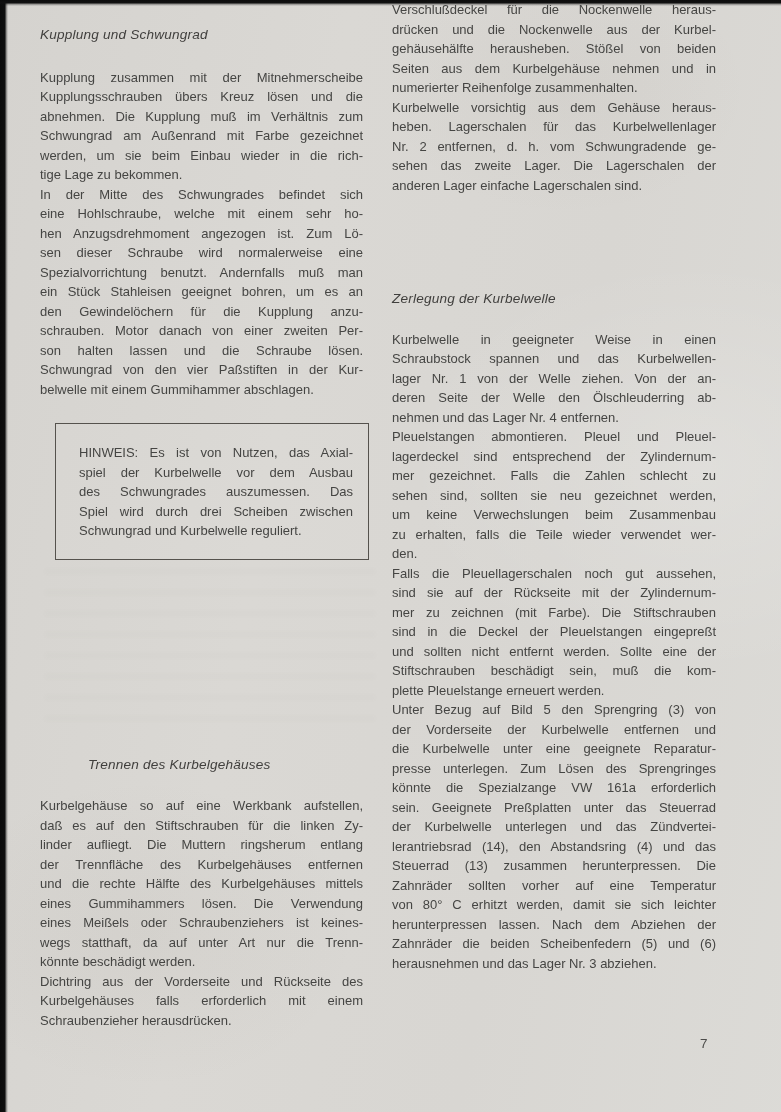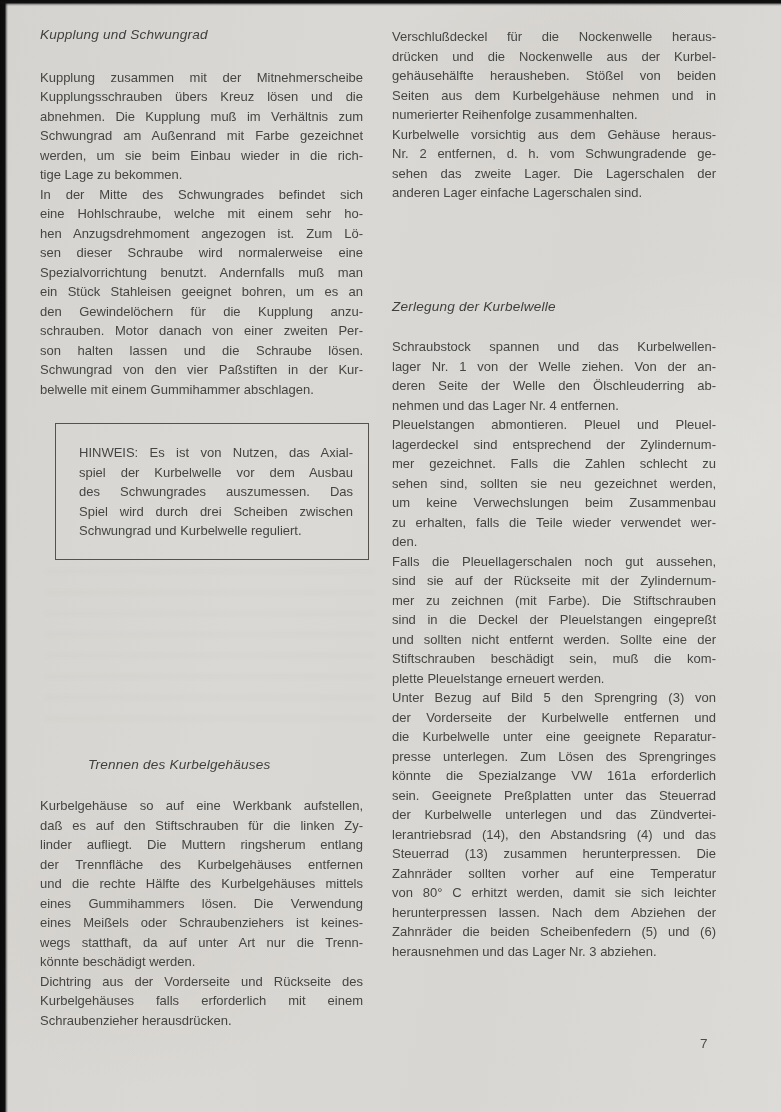--- a/index.html
+++ b/index.html
@@ -47,21 +47,21 @@
   .hd-top      { margin-top: 25px; }
   .p-clutch1   { margin-top: 23px; }
   .note {
     margin-top: 24px; margin-left: 15px; width: 314px; box-sizing: border-box;
     border: 1px solid #55524d; padding: 19px 15px 18px 23px;
     background: rgba(255,255,255,0.03);
   }
   .hd-crankcase { margin-top: 195px; margin-left: 48px; }
   .p-crankcase1 { margin-top: 22px; }
 
-  .p-camshaft   { margin-top: 27px; }
+  .p-camshaft   { }
   .hd-zerlegung { margin-top: 94px; }
   .p-vise       { margin-top: 21px; }
 
   .pagenum {
     position: absolute; left: 700px; top: 1036px;
     font-size: 13.5px; color: #4c4c4a; letter-spacing: 0.5px;
   }
 </style>
 </head>
 <body>
@@ -133,28 +133,30 @@
     <div class="para p-camshaft">
         <div class="ln">Verschlußdeckel für die Nockenwelle heraus-</div>
         <div class="ln">drücken und die Nockenwelle aus der Kurbel-</div>
         <div class="ln">gehäusehälfte herausheben. Stößel von beiden</div>
         <div class="ln">Seiten aus dem Kurbelgehäuse nehmen und in</div>
         <div class="ln ln-last">numerierter Reihenfolge zusammenhalten.</div>
       </div>
 
     <div class="para">
         <div class="ln">Kurbelwelle vorsichtig aus dem Gehäuse heraus-</div>
+        <div class="ln">heben. Lagerschalen für das Kurbelwellenlager</div>
         <div class="ln">Nr. 2 entfernen, d. h. vom Schwungradende ge-</div>
         <div class="ln">sehen das zweite Lager. Die Lagerschalen der</div>
         <div class="ln ln-last">anderen Lager einfache Lagerschalen sind.</div>
       </div>
 
     <h2 class="hd hd-zerlegung">Zerlegung der Kurbelwelle</h2>
 
     <div class="para p-vise">
+        <div class="ln">Kurbelwelle in geeigneter Weise in einen</div>
         <div class="ln">Schraubstock spannen und das Kurbelwellen-</div>
         <div class="ln">lager Nr. 1 von der Welle ziehen. Von der an-</div>
         <div class="ln">deren Seite der Welle den Ölschleuderring ab-</div>
         <div class="ln ln-last">nehmen und das Lager Nr. 4 entfernen.</div>
       </div>
 
     <div class="para">
         <div class="ln">Pleuelstangen abmontieren. Pleuel und Pleuel-</div>
         <div class="ln">lagerdeckel sind entsprechend der Zylindernum-</div>
         <div class="ln">mer gezeichnet. Falls die Zahlen schlecht zu</div>

